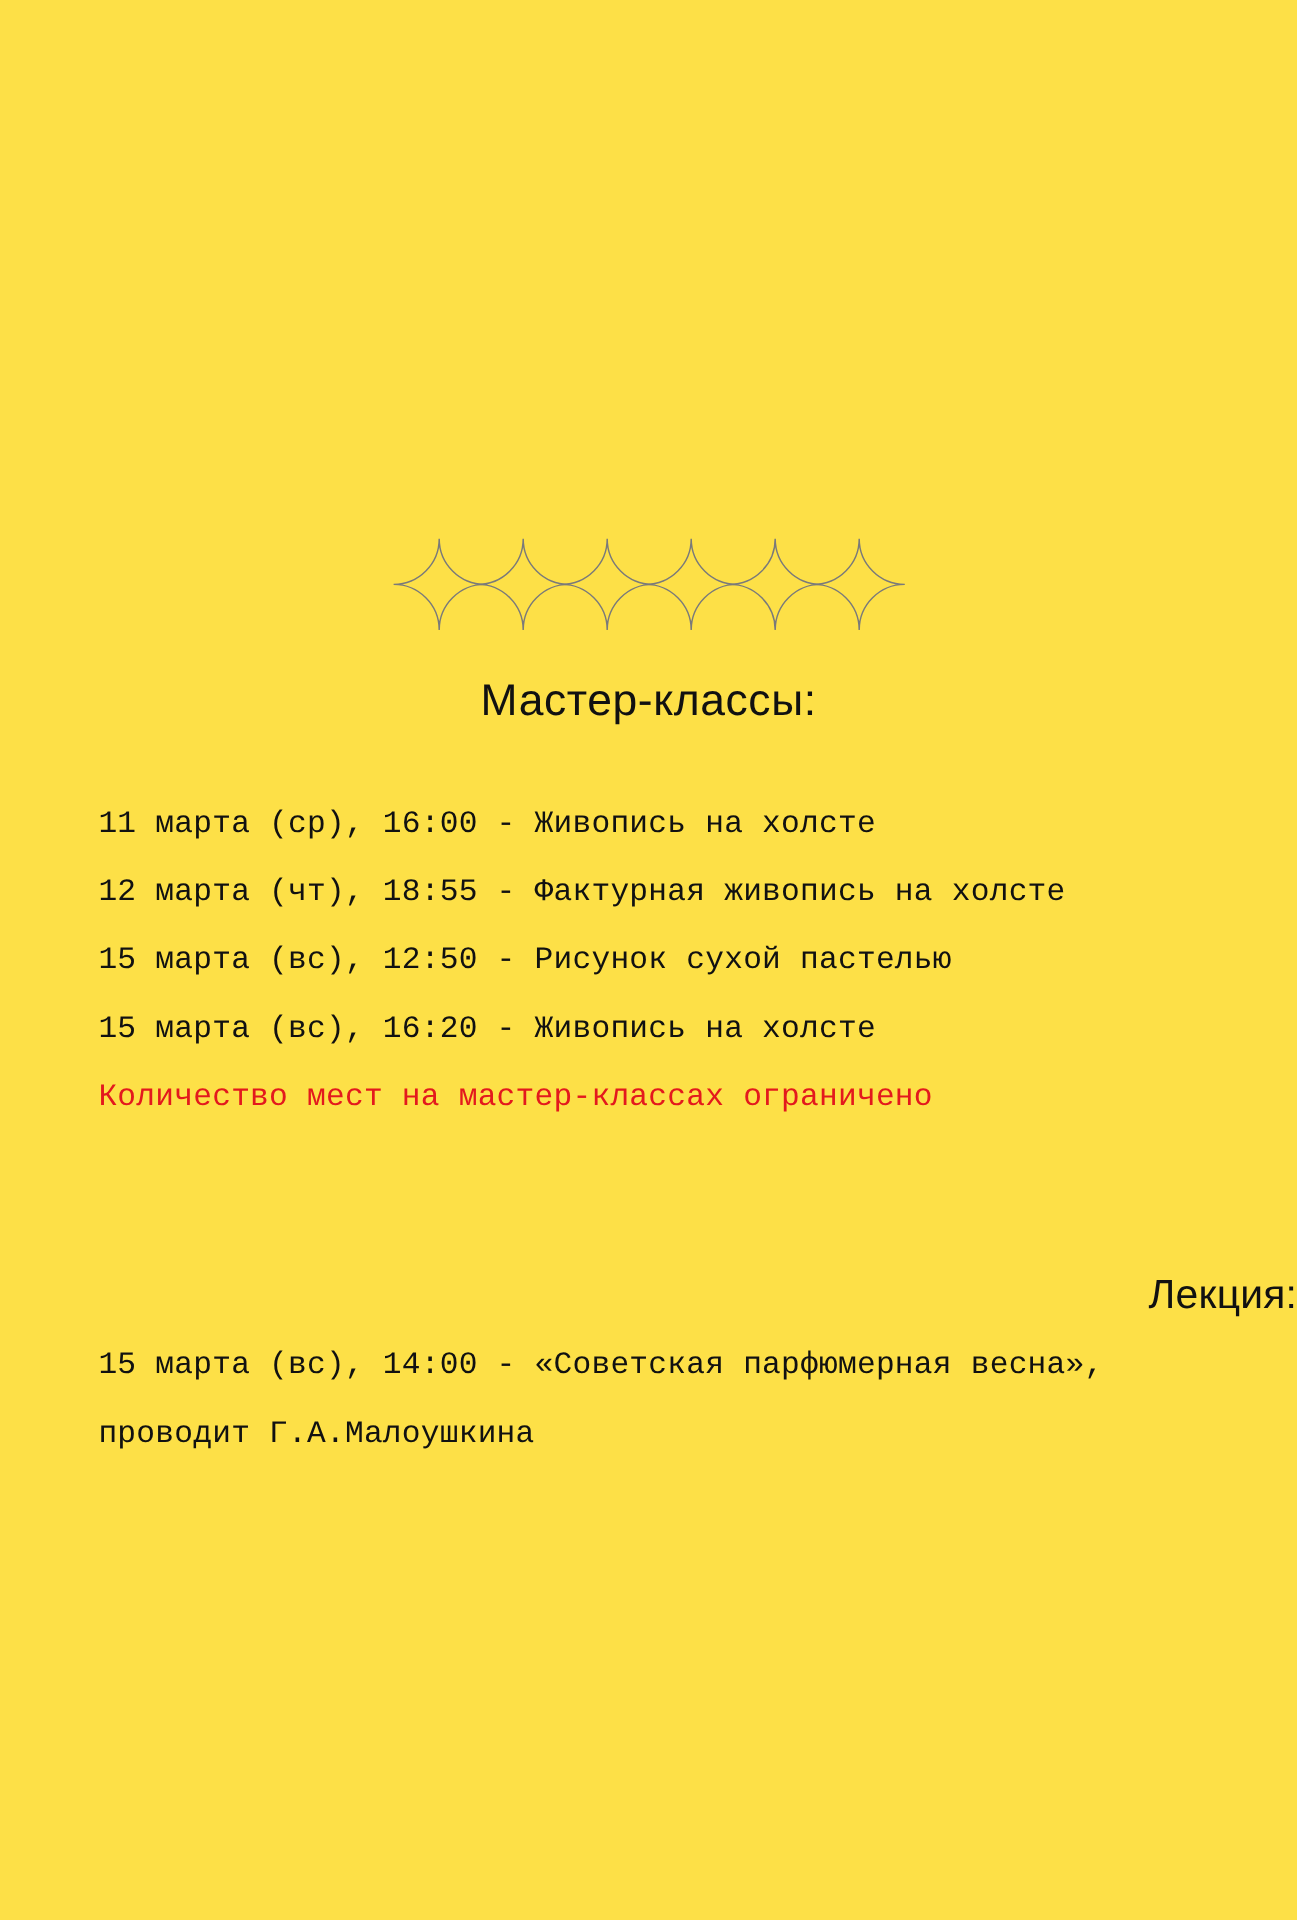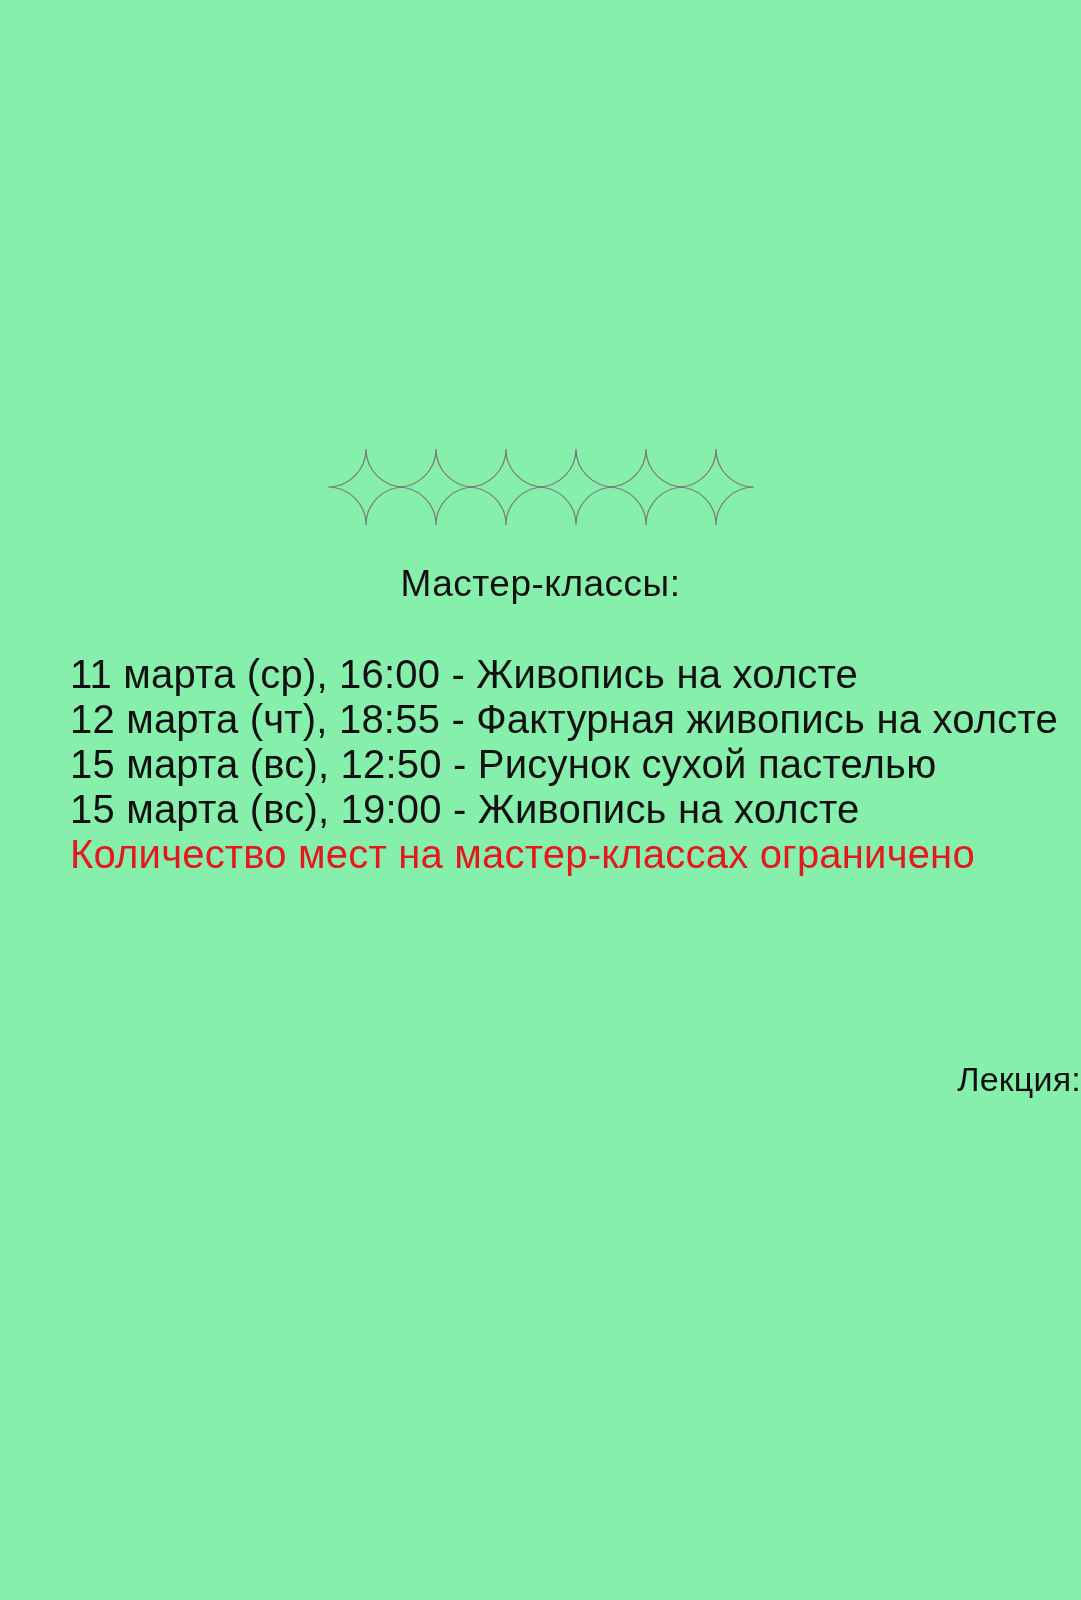--- a/index.html
+++ b/index.html
@@ -34,26 +34,27 @@
     font-weight: 400;
     letter-spacing: 0.5px;
   }
   .mc-list {
     position: absolute;
     top: 652px;
     left: 70px;
     right: 20px;
   }
   .line {
-    margin: 0;
-    font-size: 40px;
+    margin: 12px;
+    font-size: 26px;
     line-height: 45px;
     font-weight: 400;
     white-space: nowrap;
     letter-spacing: 0.2px;
+    font-family: Liberation Mono, monospace;
   }
   .note {
     color: var(--accent-color, #e3191d);
   }
   .lec-heading {
     position: absolute;
     top: 1056px;
     left: 0;
     width: 100%;
     margin: 0;
@@ -69,37 +70,41 @@
     left: 70px;
     right: 20px;
   }
   .lec-lines .line {
     line-height: 46px;
   }
 </style>
 </head>
 <body>
 
-<div class="page" style="background: #86efac;">
+<div class="page" style="background: #fde047;">
 
   <div class="stars"><svg width="430" height="80" viewBox="0 0 430 80">
         <path d="M 40 2 A 38 38 0 0 0 78 40 A 38 38 0 0 0 40 78 A 38 38 0 0 0 2 40 A 38 38 0 0 0 40 2 Z" fill="none" stroke="#7a7a7a" stroke-width="1.2"></path>
         <path d="M 110 2 A 38 38 0 0 0 148 40 A 38 38 0 0 0 110 78 A 38 38 0 0 0 72 40 A 38 38 0 0 0 110 2 Z" fill="none" stroke="#7a7a7a" stroke-width="1.2"></path>
         <path d="M 180 2 A 38 38 0 0 0 218 40 A 38 38 0 0 0 180 78 A 38 38 0 0 0 142 40 A 38 38 0 0 0 180 2 Z" fill="none" stroke="#7a7a7a" stroke-width="1.2"></path>
         <path d="M 250 2 A 38 38 0 0 0 288 40 A 38 38 0 0 0 250 78 A 38 38 0 0 0 212 40 A 38 38 0 0 0 250 2 Z" fill="none" stroke="#7a7a7a" stroke-width="1.2"></path>
         <path d="M 320 2 A 38 38 0 0 0 358 40 A 38 38 0 0 0 320 78 A 38 38 0 0 0 282 40 A 38 38 0 0 0 320 2 Z" fill="none" stroke="#7a7a7a" stroke-width="1.2"></path>
         <path d="M 390 2 A 38 38 0 0 0 428 40 A 38 38 0 0 0 390 78 A 38 38 0 0 0 352 40 A 38 38 0 0 0 390 2 Z" fill="none" stroke="#7a7a7a" stroke-width="1.2"></path>
       </svg></div>
 
   <h1 class="mc-heading">Мастер-классы:</h1>
 
   <div class="mc-list">
     <p class="line">11 марта (ср), 16:00 - Живопись на холсте</p>
     <p class="line">12 марта (чт), 18:55 - Фактурная живопись на холсте</p>
     <p class="line">15 марта (вс), 12:50 - Рисунок сухой пастелью</p>
-    <p class="line">15 марта (вс), 19:00 - Живопись на холсте</p>
+    <p class="line">15 марта (вс), 16:20 - Живопись на холсте</p>
     <p class="line note">Количество мест на мастер-классах ограничено</p>
   </div>
 
   <h2 class="lec-heading">Лекция:</h2>
 
+  <div class="lec-lines">
+    <p class="line">15 марта (вс), 14:00 - «Советская парфюмерная весна»,</p>
+    <p class="line">проводит Г.А.Малоушкина</p>
+  </div>
 
 </div>
 
 </body></html>

